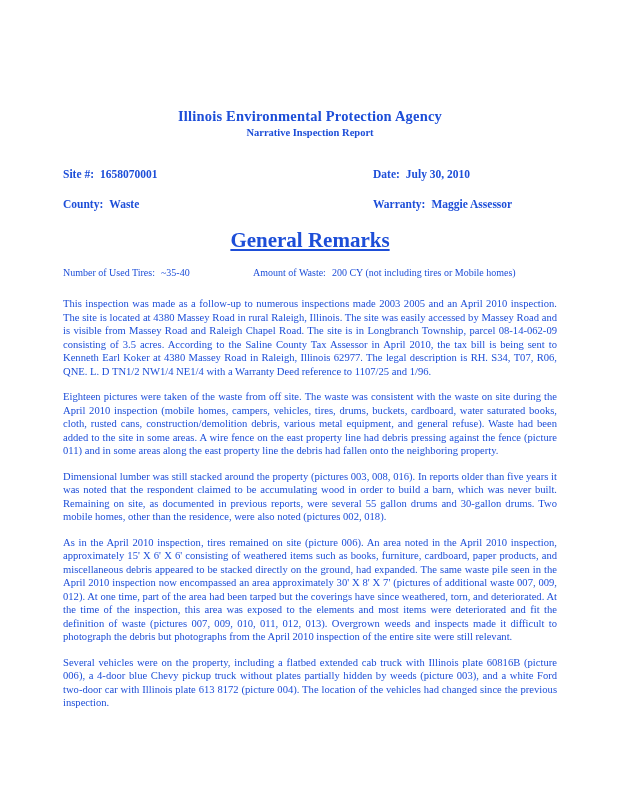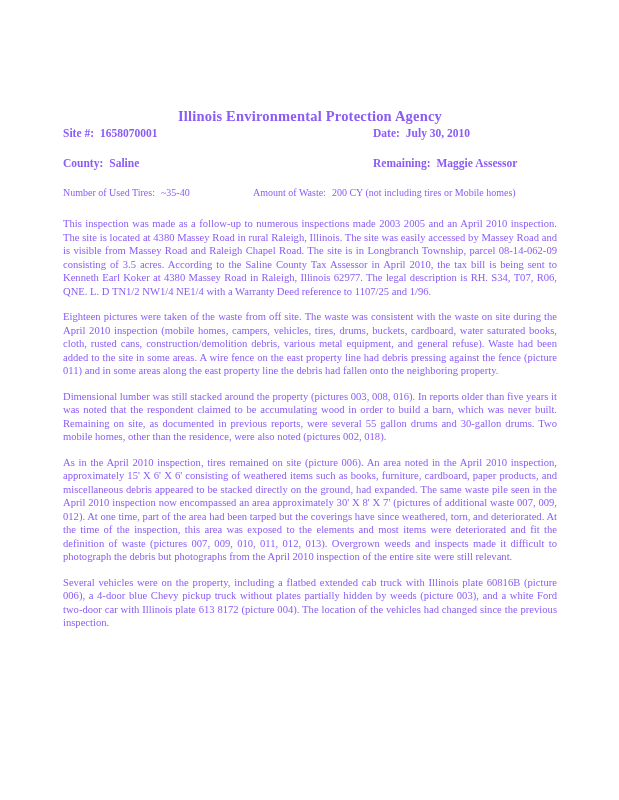--- a/index.html
+++ b/index.html
@@ -5,21 +5,21 @@
   html, body {
     margin: 0;
     padding: 0;
     background: #ffffff;
   }
   .page {
     position: relative;
     width: 619px;
     height: 800px;
     background: #ffffff;
-    color: #8b5cf6;
+    color: #1d4ed8;
     font-family: "Liberation Serif", "DejaVu Serif", serif;
     overflow: hidden;
     box-sizing: border-box;
   }
   .content {
     padding: 108px 62px 0 63px;
     box-sizing: border-box;
   }
   .doc-title {
     text-align: center;
@@ -82,36 +82,38 @@
     margin: 0 0 12px 0;
   }
 </style>
 </head>
 <body>
 
 <div class="page">
   <div class="content">
 
     <div class="doc-title">Illinois Environmental Protection Agency</div>
+    <div class="doc-subtitle">Narrative Inspection Report</div>
 
     <div class="meta-row">
       <span>Site #:</span><span class="label-gap"></span><span>1658070001</span>
       <span class="meta-right">
         <span>Date:</span><span class="label-gap"></span><span>July 30, 2010</span>
       </span>
     </div>
 
     <div class="meta-row">
-      <span>County:</span><span class="label-gap"></span><span>Saline</span>
+      <span>County:</span><span class="label-gap"></span><span>Waste</span>
       <span class="meta-right">
-        <span>Remaining:</span><span class="label-gap"></span><span>Maggie Assessor</span>
+        <span>Warranty:</span><span class="label-gap"></span><span>Maggie Assessor</span>
       </span>
     </div>
 
 
+    <div class="section-heading">General Remarks</div>
 
     <div class="summary-row">
       <span>Number of Used Tires:</span><span class="label-gap"></span><span>~35-40</span>
       <span class="summary-right">
         <span>Amount of Waste:</span><span class="label-gap"></span><span>200 CY (not including tires or Mobile homes)</span>
       </span>
     </div>
 
 
     <div class="body-text">

